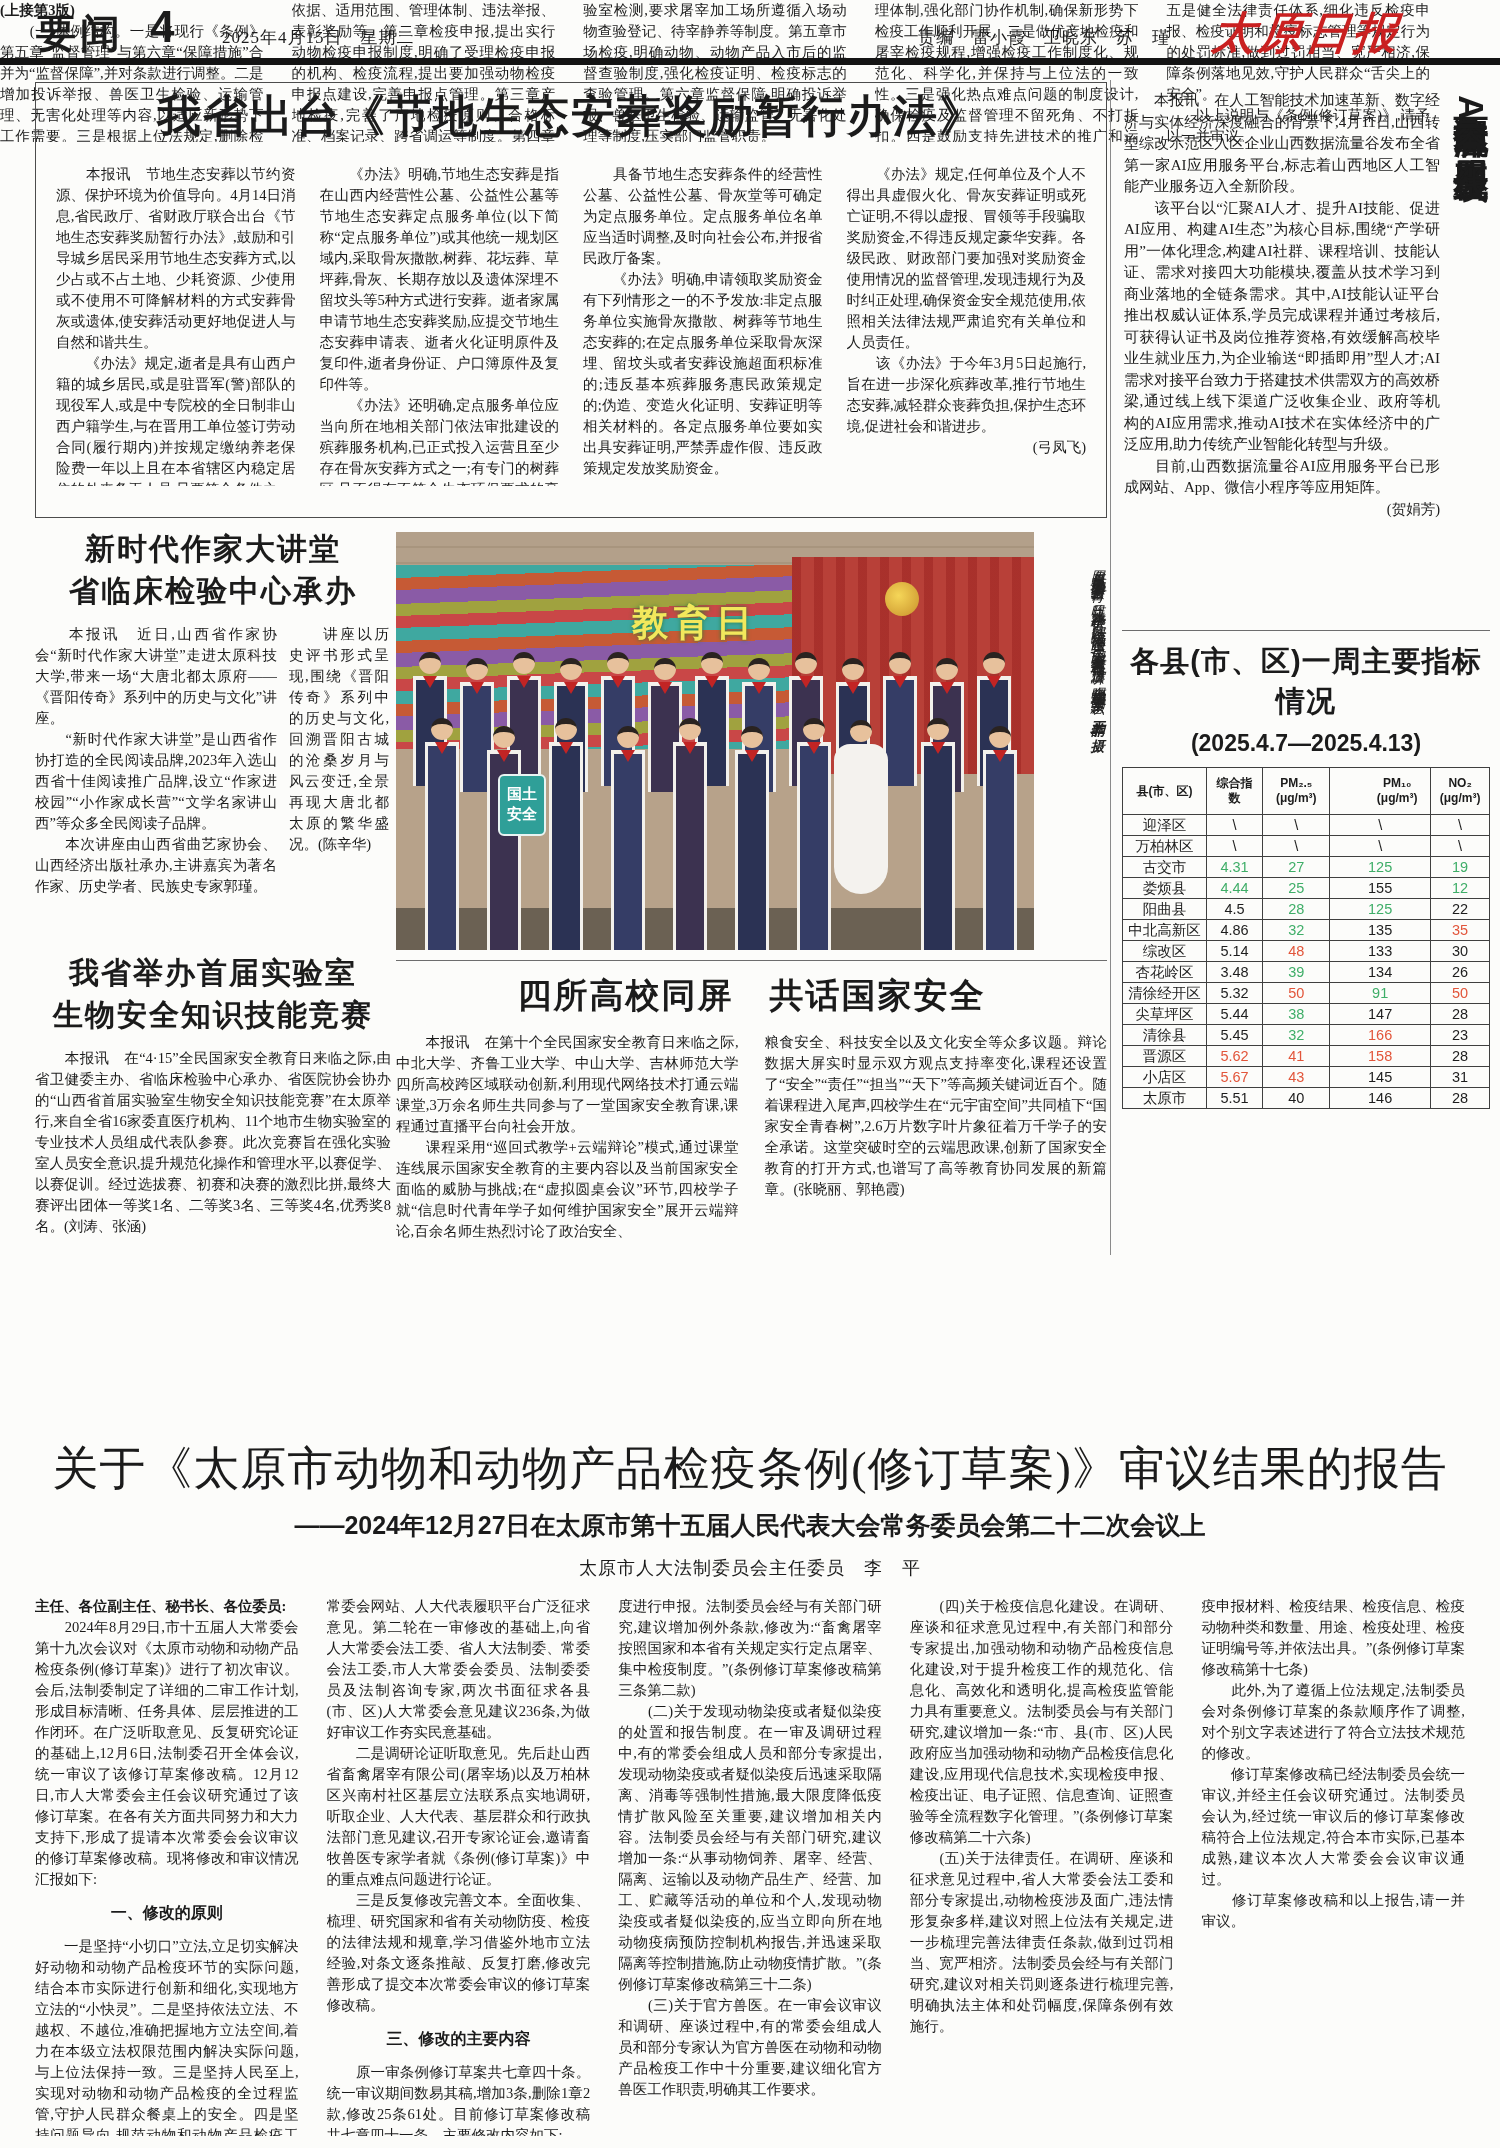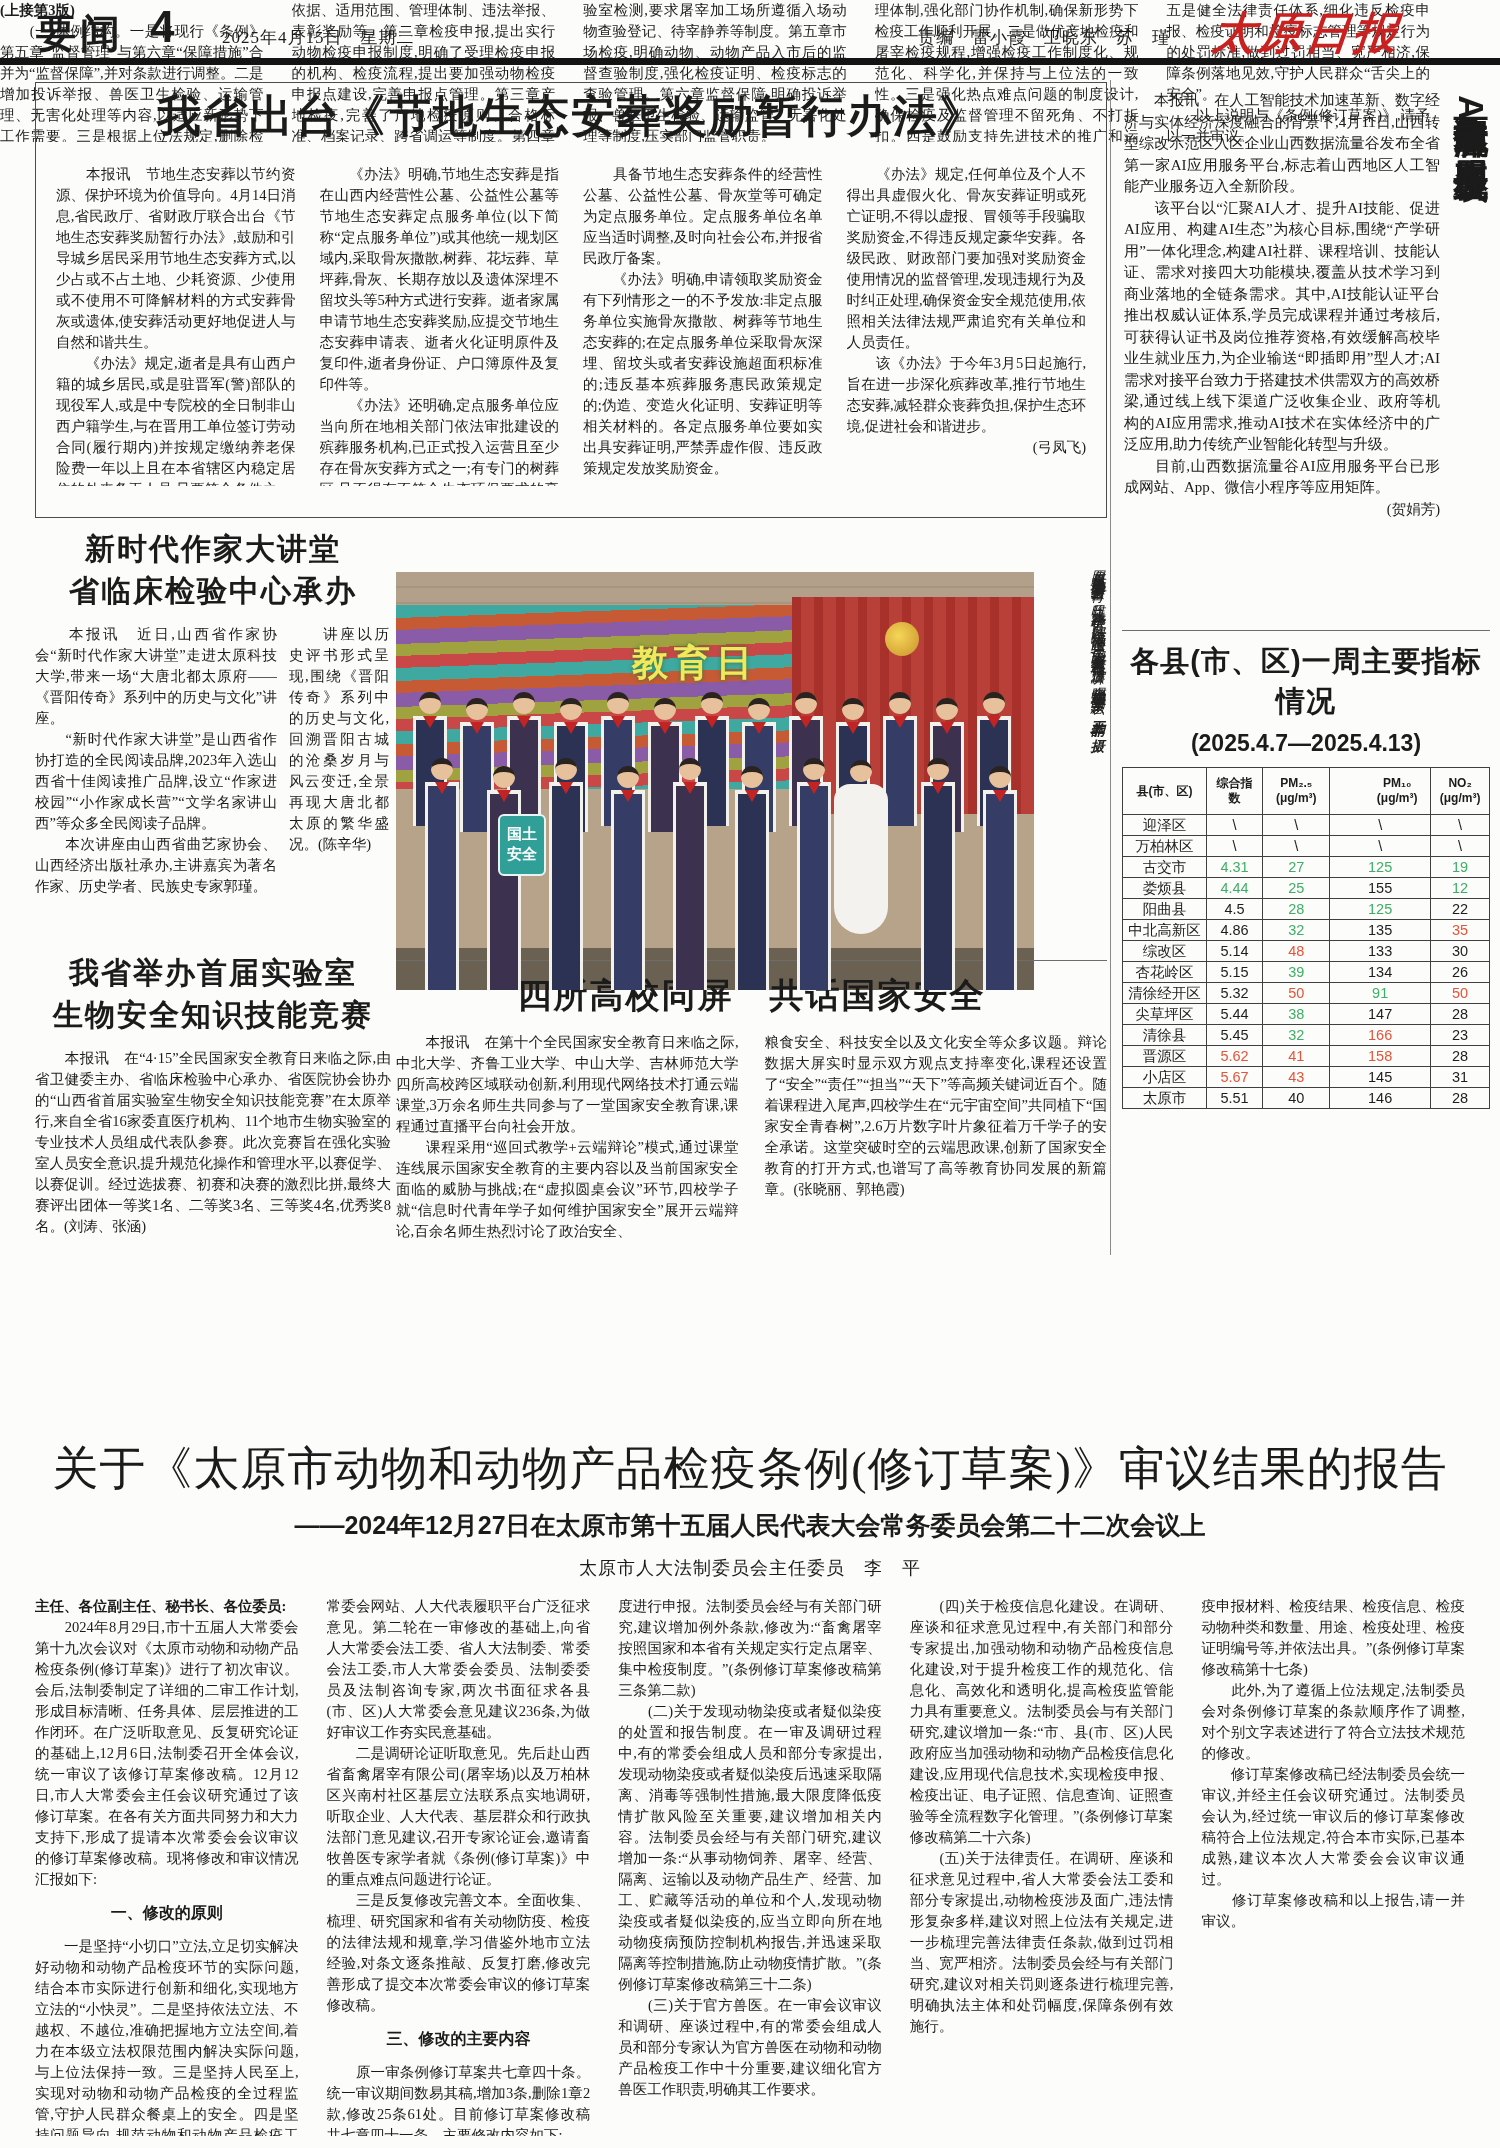--- a/index.html
+++ b/index.html
@@ -28,21 +28,21 @@
   
   .sub-head{font-family:"Liberation Sans",sans-serif;font-weight:900;text-align:center;
             font-size:30px;line-height:42px;letter-spacing:2px;}
   #writer{left:35px;top:528px;width:356px;}
   .writer-cols{display:flex;gap:12px;margin-top:12px;height:336px;overflow:hidden;}
   .writer-w{width:242px;}
   .writer-n{width:100px;}
   #biosafety{left:35px;top:952px;width:356px;}
   .bio-body{margin-top:12px;height:200px;}
   
-  #photo{left:396px;top:532px;width:638px;height:418px;background:#b7a28a;overflow:hidden;margin-top:40px;}
+  #photo{left:396px;top:532px;width:638px;height:418px;background:#b7a28a;overflow:hidden;}
   .ph-wall{position:absolute;left:0;top:0;width:100%;height:30%;
            background:repeating-linear-gradient(180deg,#b3a08a 0 14px,#a8957e 14px 16px);}
   .ph-stripes{position:absolute;left:0;top:8%;width:64%;height:44%;
      background:repeating-linear-gradient(178deg,#3fa8a0 0 13px,#c65a35 13px 25px,#8a5ba6 25px 39px,#a0a23f 39px 51px,#c94747 51px 63px);}
   .ph-red{position:absolute;right:0;top:6%;width:38%;height:52%;background:#b84038;
      background-image:repeating-linear-gradient(90deg,rgba(140,20,20,.35) 0 9px,rgba(0,0,0,0) 9px 22px);}
   .ph-emblem{position:absolute;right:18%;top:12%;width:34px;height:34px;border-radius:50%;
      background:radial-gradient(circle at 40% 40%,#f5d658,#c9912b);}
   .ph-banner-text{position:absolute;left:37%;top:16%;font-family:"Liberation Sans",sans-serif;
      font-weight:900;font-size:36px;color:#f2e85c;text-shadow:0 0 4px #2d7a3a;letter-spacing:6px;}
@@ -411,21 +411,21 @@
           </tr>
           <tr>
             <td class="name ck">综改区</td>
             <td class="ck">5.14</td>
             <td class="cr">48</td>
             <td class="ck">133</td>
             <td class="ck">30</td>
           </tr>
           <tr>
             <td class="name ck">杏花岭区</td>
-            <td class="ck">5.15</td>
+            <td class="ck">3.48</td>
             <td class="cg">39</td>
             <td class="ck">134</td>
             <td class="ck">26</td>
           </tr>
           <tr>
             <td class="name ck">清徐经开区</td>
             <td class="ck">5.32</td>
             <td class="cr">50</td>
             <td class="cg">91</td>
             <td class="cr">50</td>

